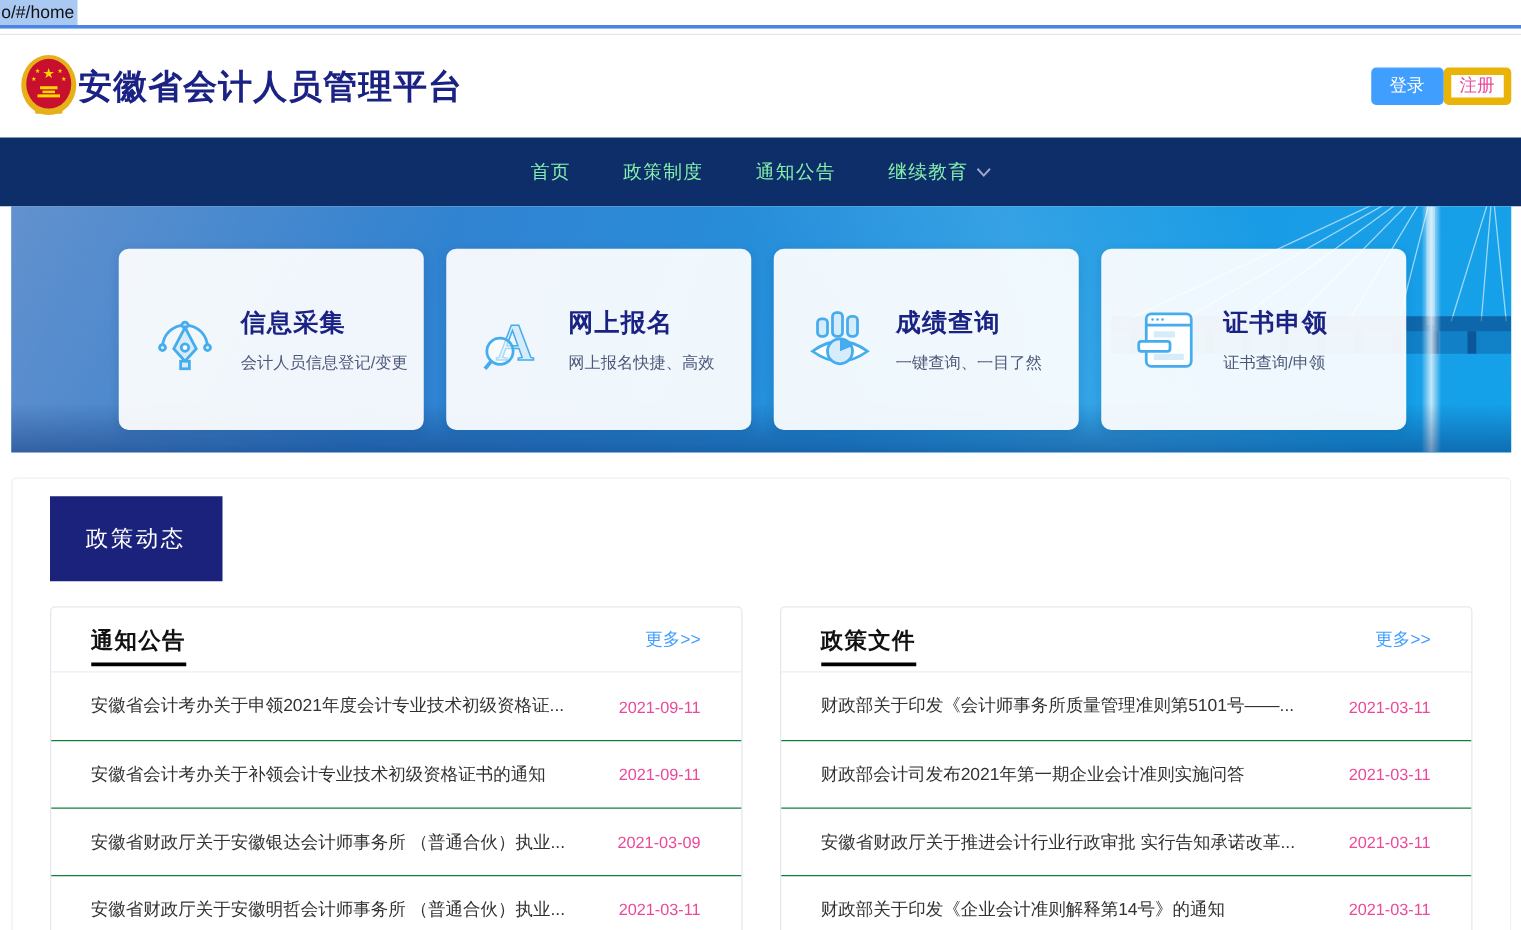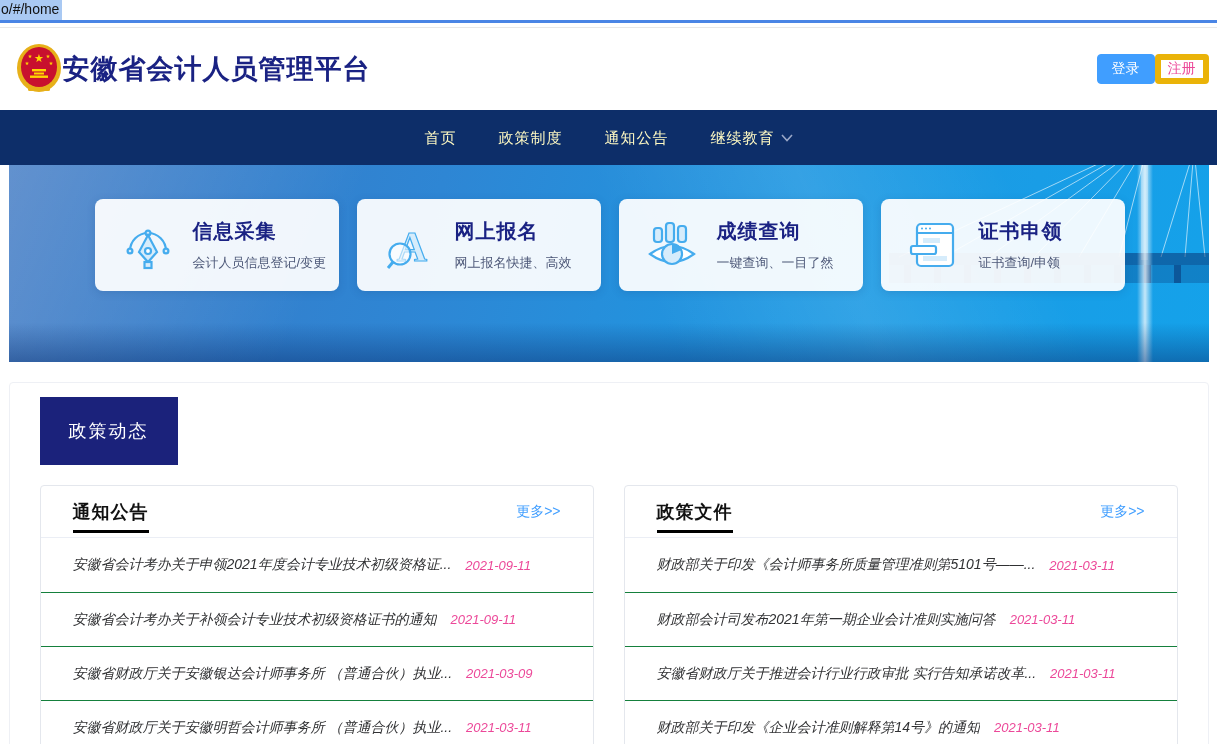--- a/index.html
+++ b/index.html
@@ -18,54 +18,54 @@
   .header-inner { display: flex; align-items: center; height: 100%; padding-left: 6px; }
   .logo { width: 48px; height: 52px; flex: none; }
   .site-title { font-size: 27px; font-weight: bold; color: #1a2283; letter-spacing: 1px; }
   .auth { position: absolute; right: 0; top: 26px; display: flex; }
   .btn { height: 30px; font-size: 14px; border-radius: 4px; display: inline-flex; align-items: center; justify-content: center; cursor: pointer; }
   .btn-login { width: 58px; background: #409eff; color: #fff; border: 1px solid #409eff; }
   .btn-register { width: 54px; background: #fff; color: #ec4899; border: 6px solid #eab308; }
 
   
   .nav { height: 55px; background: #0d2e69; display: flex; align-items: center; justify-content: center; }
-  .nav-item { color: #fef9c3; font-size: 15px; padding: 0 21px; height: 55px; line-height: 55px; cursor: pointer; letter-spacing: 1px; display: flex; align-items: center; gap: 6px; }
+  .nav-item { color: #86efac; font-size: 15px; padding: 0 21px; height: 55px; line-height: 55px; cursor: pointer; letter-spacing: 1px; display: flex; align-items: center; gap: 6px; }
   .chev { width: 12px; height: 8px; display: inline-block; }
 
   
   .banner { width: 1200px; height: 197px; margin: 0 auto; position: relative;
     background: linear-gradient(105deg, #3b76c2 0%, #2e86d4 35%, #1e98e2 65%, #14a2ea 100%); overflow: hidden; }
   .banner::before { content: ""; position: absolute; inset: 0;
     background: linear-gradient(115deg, rgba(255,255,255,.20) 0%, rgba(255,255,255,0) 28%),
                 linear-gradient(65deg, rgba(255,255,255,0) 52%, rgba(255,255,255,.10) 68%, rgba(255,255,255,0) 84%); }
   .banner::after { content: ""; position: absolute; inset: 0;
     background: linear-gradient(to bottom, rgba(0,0,0,0) 80%, rgba(8,45,110,.45) 100%); }
   .bridge { position: absolute; right: 0; top: 0; }
   .cards { position: absolute; top: 34px; left: 0; width: 100%; height: 128px; z-index: 2; }
-  .card { position: absolute; top: 0; width: 244px; height: 92px; background: rgba(255,255,255,.93);
+  .card { position: absolute; top: 0; width: 244px; height: 145px; background: rgba(255,255,255,.93);
     border-radius: 8px; display: flex; align-items: center; padding-left: 26px; cursor: pointer;
     box-shadow: 0 2px 8px rgba(20,60,120,.18); }
   .card-icon { width: 54px; height: 54px; flex: none; margin-right: 18px; }
   .card-title { font-size: 20px; font-weight: bold; color: #1a2283; letter-spacing: 1px; }
   .card-sub { font-size: 13px; color: #4d5878; margin-top: 9px; }
 
   
   .policy-wrap { width: 1200px; margin: 20px auto 0; border: 1px solid #eef0f5; border-radius: 4px;
     padding: 14px 30px 20px; min-height: 345px; background: #fff; }
   .policy-tab { display: inline-block; background: #1b227b; color: #fff; font-size: 18px;
     line-height: 38px; padding: 15px 29px; letter-spacing: 2px; cursor: pointer; }
   .panels { display: flex; gap: 30px; margin-top: 20px; }
   .panel { width: 560px; border: 1px solid #e4e7ed; border-radius: 4px; background: #fff; }
   .panel-head { height: 52px; display: flex; align-items: center; justify-content: space-between;
     padding: 0 32px; border-bottom: 1px solid #ebeef5; }
   .panel-title { font-size: 18px; font-weight: bold; color: #111; letter-spacing: 1px;
     border-bottom: 3px solid #000; padding-bottom: 6px; transform: translateY(5px); }
   .more-link { font-size: 14px; color: #409eff; cursor: pointer; }
-  .news-row { height: 54px; display: flex; align-items: center; justify-content: flex-start;
-    padding: 0 32px; cursor: pointer; font-style: italic; }
+  .news-row { height: 54px; display: flex; align-items: center; justify-content: space-between;
+    padding: 0 32px; cursor: pointer; }
   .news-row + .news-row { border-top: 1px solid #15803d; }
   .news-title { font-size: 14px; color: #303133; white-space: nowrap; overflow: hidden; max-width: 420px; }
   .news-date { font-size: 13px; color: #ec4899; flex: none; margin-left: 14px; }
 </style>
 </head>
 <body>
 
 <div class="browser-strip">
   <span class="url-text">o/#/home</span>
 </div>

